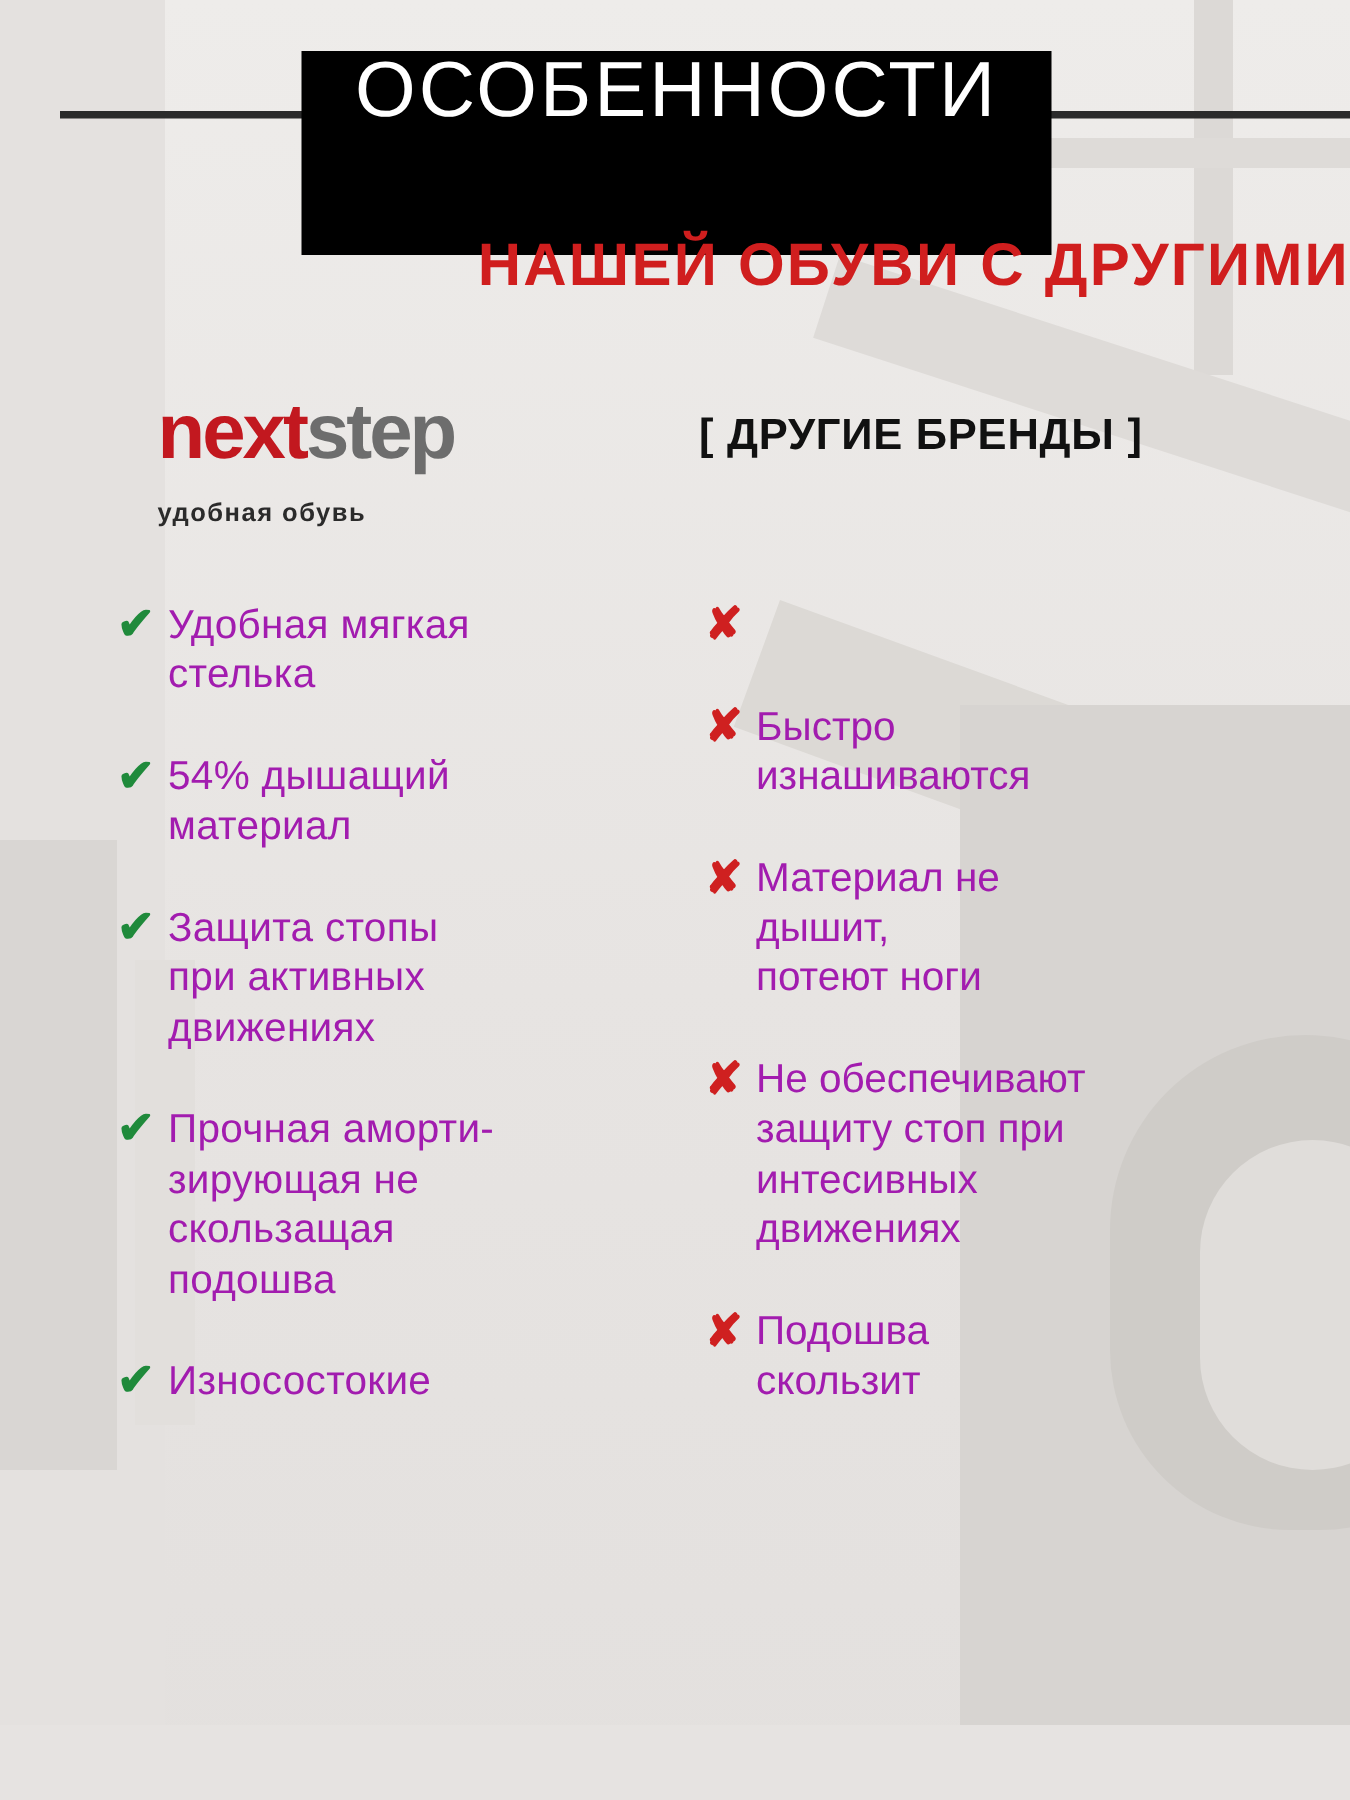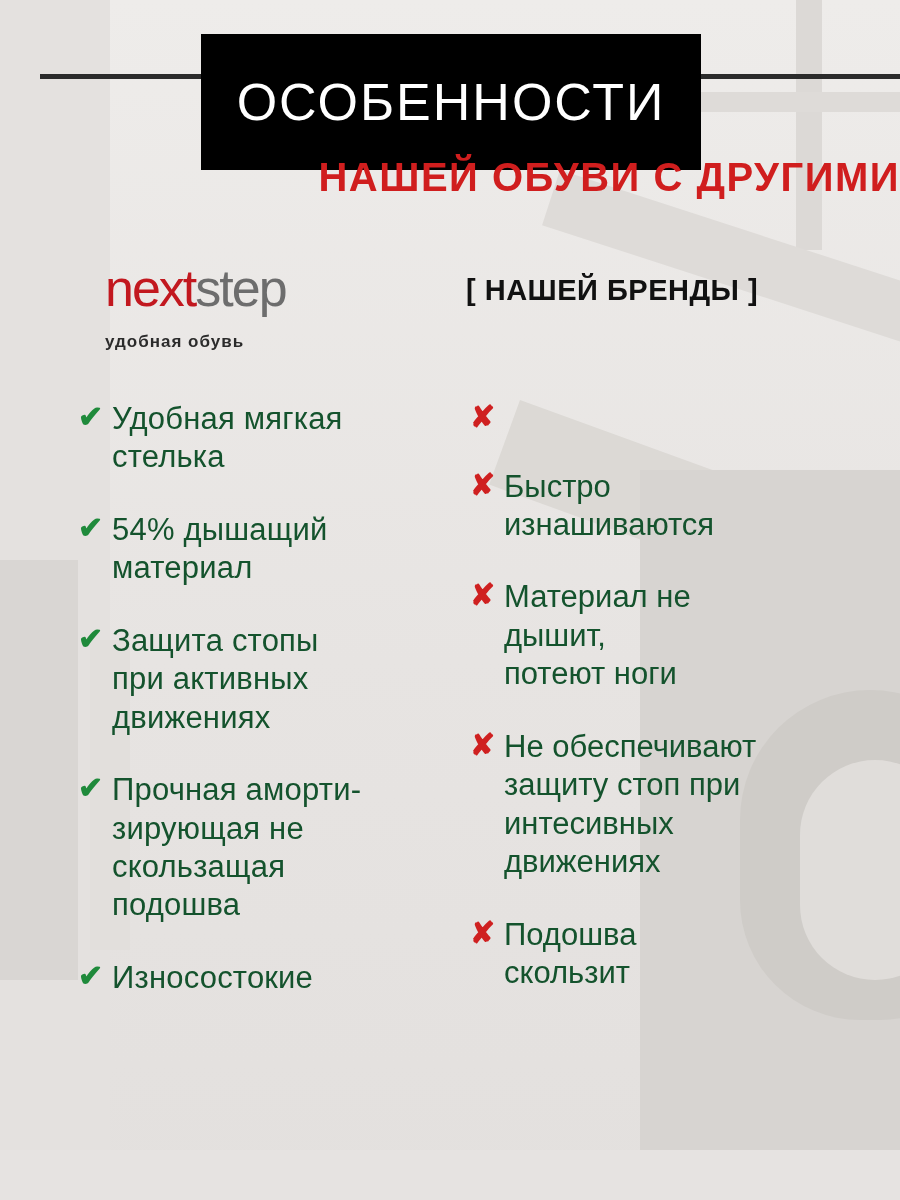--- a/index.html
+++ b/index.html
@@ -143,21 +143,20 @@
   }
 
   .title-banner {
     position: absolute;
     left: 201px;
     top: 34px;
     width: 500px;
     height: 136px;
     background: #000000;
     display: flex;
-    align-items: center;
     justify-content: center;
   }
   .title-banner .title-text {
     color: #ffffff;
     font-size: 52px;
     letter-spacing: 2px;
     font-weight: 400;
     line-height: 1;
     white-space: nowrap;
   }
@@ -177,21 +176,21 @@
 
   
   .brand {
     position: absolute;
     left: 105px;
     top: 262px;
     width: 320px;
   }
   .brand-word {
     font-size: 52px;
-    font-weight: 400;
+    font-weight: 700;
     letter-spacing: -2px;
     line-height: 1;
   }
   .brand-next { color: #c2181f; }
   .brand-step { color: #6d6d6d; }
   .brand-sub {
     margin-top: 18px;
     font-size: 17px;
     font-weight: 700;
     color: #2b2b2b;
@@ -226,23 +225,23 @@
     flex: 0 0 auto;
     width: 34px;
     font-size: 30px;
     line-height: 1.12;
     font-weight: 700;
     text-align: left;
   }
   .mark-check { color: #1f8a3b; }
   .mark-cross { color: #cf2020; }
   .row-text {
-    font-size: 31px;
+    font-size: 27px;
     line-height: 1.24;
-    color: #14532d;
+    color: #a21caf;
     font-weight: 400;
     white-space: pre-line;
   }
   .col-left .row-text { letter-spacing: 0.2px; }
 </style>
 </head>
 <body>
 
 <div class="page">
 
@@ -269,21 +268,21 @@
       <div class="title-text">ОСОБЕННОСТИ</div>
     </div>
 
     <div class="subtitle">НАШЕЙ ОБУВИ С ДРУГИМИ</div>
 
     <div class="brand">
       <div class="brand-word"><span class="brand-next">next</span><span class="brand-step">step</span></div>
       <div class="brand-sub">удобная  обувь</div>
     </div>
 
-    <div class="others-title">[ НАШЕЙ БРЕНДЫ ]</div>
+    <div class="others-title">[ ДРУГИЕ БРЕНДЫ ]</div>
 
     <div class="col col-left">
       <div class="row">
         <div class="mark mark-check">✔</div>
         <div class="row-text">Удобная мягкая
 стелька</div>
       </div>
       <div class="row">
         <div class="mark mark-check">✔</div>
         <div class="row-text">54% дышащий

